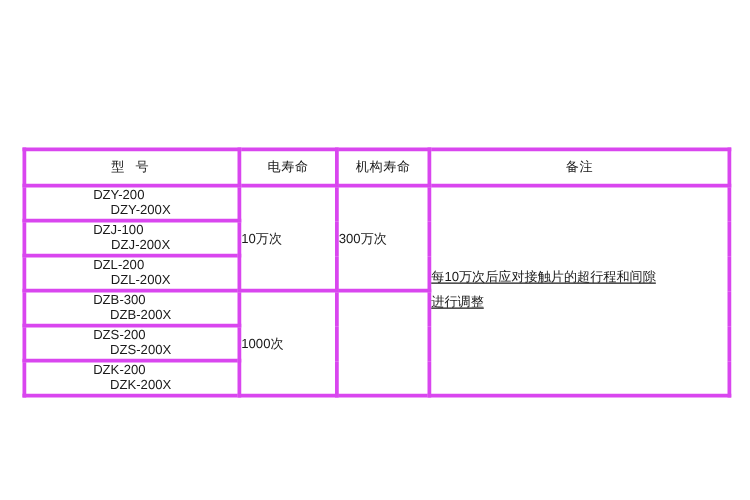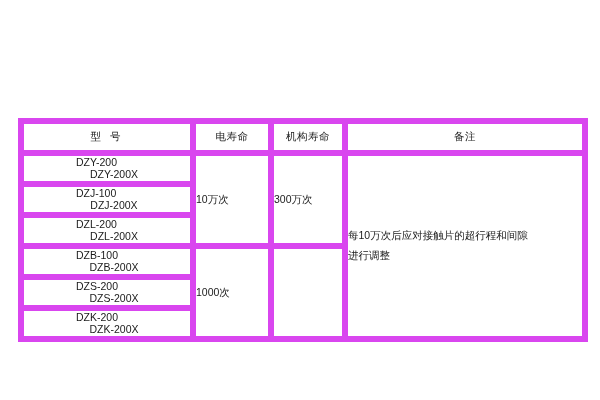--- a/index.html
+++ b/index.html
@@ -21,21 +21,21 @@
   }
   table.spec {
     position: absolute;
     left: 18px;
     top: 118px;
     width: 564px;
     border-collapse: collapse;
     table-layout: fixed;
   }
   table.spec td, table.spec th {
-    border: 6px solid #d946ef;
+    border: 3px solid #d946ef;
     font-weight: normal;
     font-size: 10.5px;
     color: #1a1a1a;
     padding: 0;
     vertical-align: middle;
     margin-top: 44px;
   }
   .col-model   { width: 172px; }
   .col-elec    { width: 78px; }
   .col-mech    { width: 74px; }
@@ -72,20 +72,21 @@
     text-align: left;
   }
   td.remark {
     padding: 6px 0 6px 10px;
     vertical-align: top;
     line-height: 1.9;
   }
   .remark-line {
     display: block;
     white-space: nowrap;
+    text-decoration: underline;
   }
 </style>
 </head>
 <body>
 
 <div class="page">
 
   <table class="spec">
     <colgroup>
       <col class="col-model">
@@ -128,21 +129,21 @@
         <td class="model">
           <div class="model-inner">
             <span class="model-a">DZL-200</span>
             <span class="model-b">DZL-200X</span>
           </div>
         </td>
       </tr>
       <tr>
         <td class="model">
           <div class="model-inner">
-            <span class="model-a">DZB-100</span>
+            <span class="model-a">DZB-300</span>
             <span class="model-b">DZB-200X</span>
           </div>
         </td>
         <td class="center" rowspan="3">1000次</td>
         <td rowspan="3"></td>
       </tr>
       <tr>
         <td class="model">
           <div class="model-inner">
             <span class="model-a">DZS-200</span>

